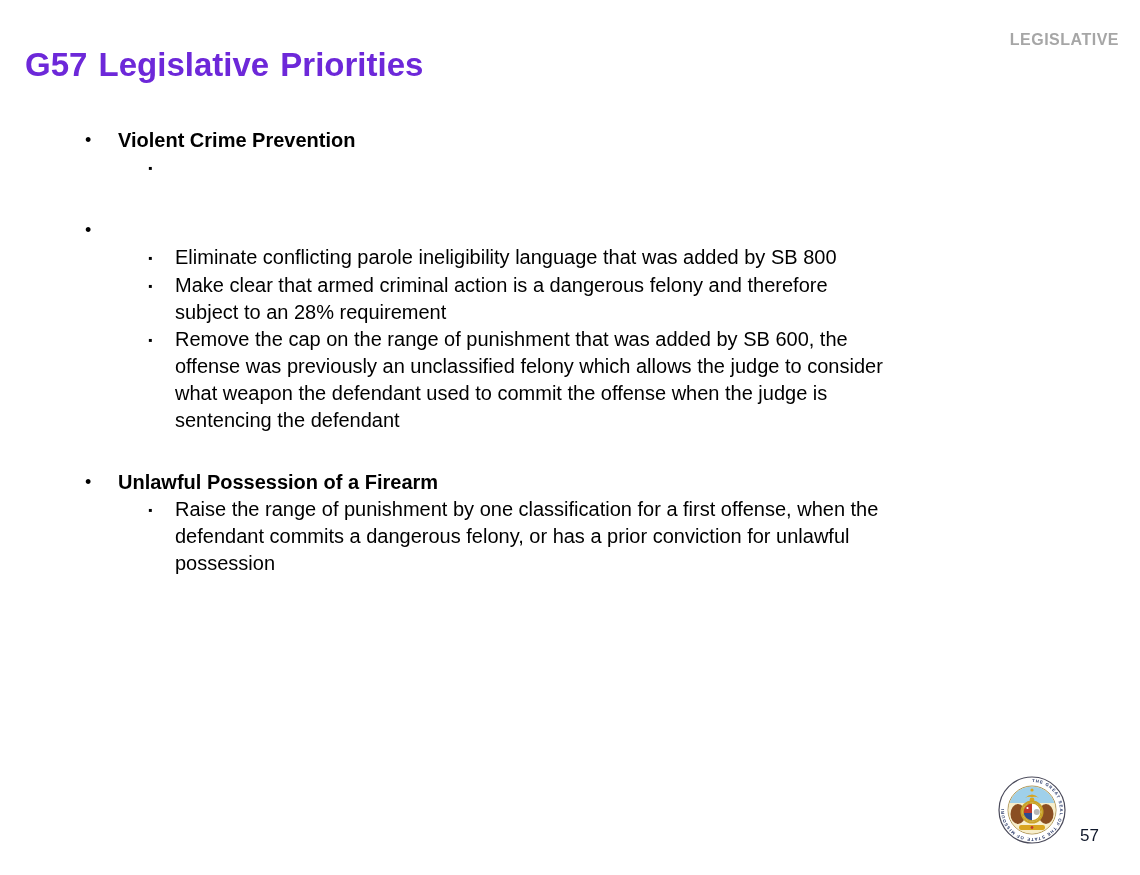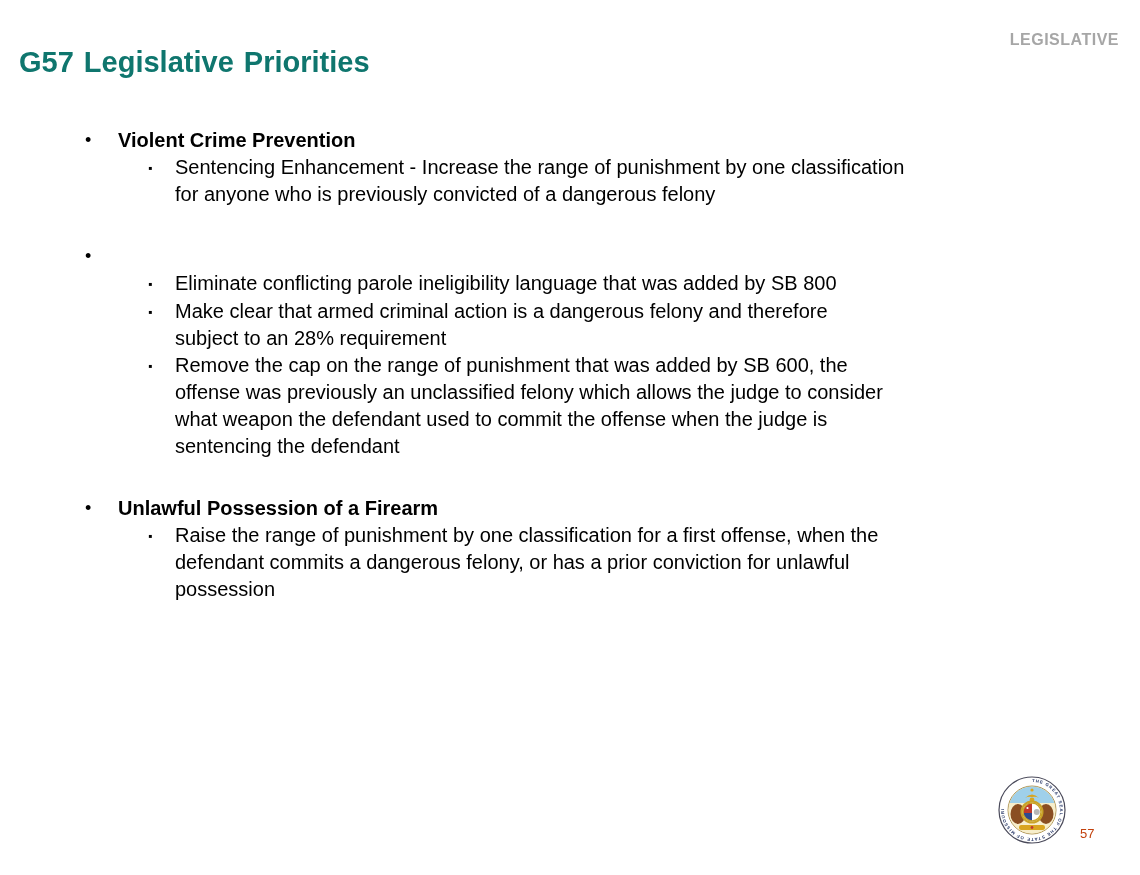--- a/index.html
+++ b/index.html
@@ -18,24 +18,24 @@
   .corner-label {
     position: absolute;
     top: 31px; right: 21px;
     font-size: 16px;
     font-weight: bold;
     letter-spacing: 0.5px;
     color: #A6A6A6;
   }
   .slide-title {
     position: absolute;
-    top: 46px; left: 19px;
-    font-size: 29px;
+    top: 46px; left: 25px;
+    font-size: 33px;
     font-weight: bold;
-    color: #0f766e;
+    color: #6d28d9;
     word-spacing: 2px;
   }
   .content {
     position: absolute;
     top: 126px; left: 78px;
     width: 960px;
   }
   .section-heading {
     font-size: 21px;
     font-weight: bold;
@@ -81,22 +81,22 @@
     white-space: pre-line;
   }
   .seal {
     position: absolute;
     top: 776px; left: 998px;
     width: 68px; height: 68px;
   }
   .page-number {
     position: absolute;
     top: 826px; left: 1080px;
-    font-size: 13px;
-    color: #c2410c;
+    font-size: 17px;
+    color: #0f172a;
   }
 </style>
 </head>
 <body>
 
 <div class="slide">
 
   <div class="corner-label">LEGISLATIVE</div>
 
   <h1 class="slide-title">G57 Legislative Priorities</h1>
@@ -104,22 +104,20 @@
   <div class="content">
 
 
     <div class="group">
       <div class="lvl1-row">
         <span class="lvl1-marker">•</span>
         <span class="lvl1-heading">Violent Crime Prevention</span>
       </div>
       <div class="lvl2-row">
         <span class="lvl2-marker">▪</span>
-        <span class="lvl2-text">Sentencing Enhancement - Increase the range of punishment by one classification
-for anyone who is previously convicted of a dangerous felony</span>
       </div>
     </div>
 
     <div class="group">
       <div class="lvl1-row">
         <span class="lvl1-marker">•</span>
       </div>
       <div class="lvl2-row">
         <span class="lvl2-marker">▪</span>
         <span class="lvl2-text">Eliminate conflicting parole ineligibility language that was added by SB 800</span>

